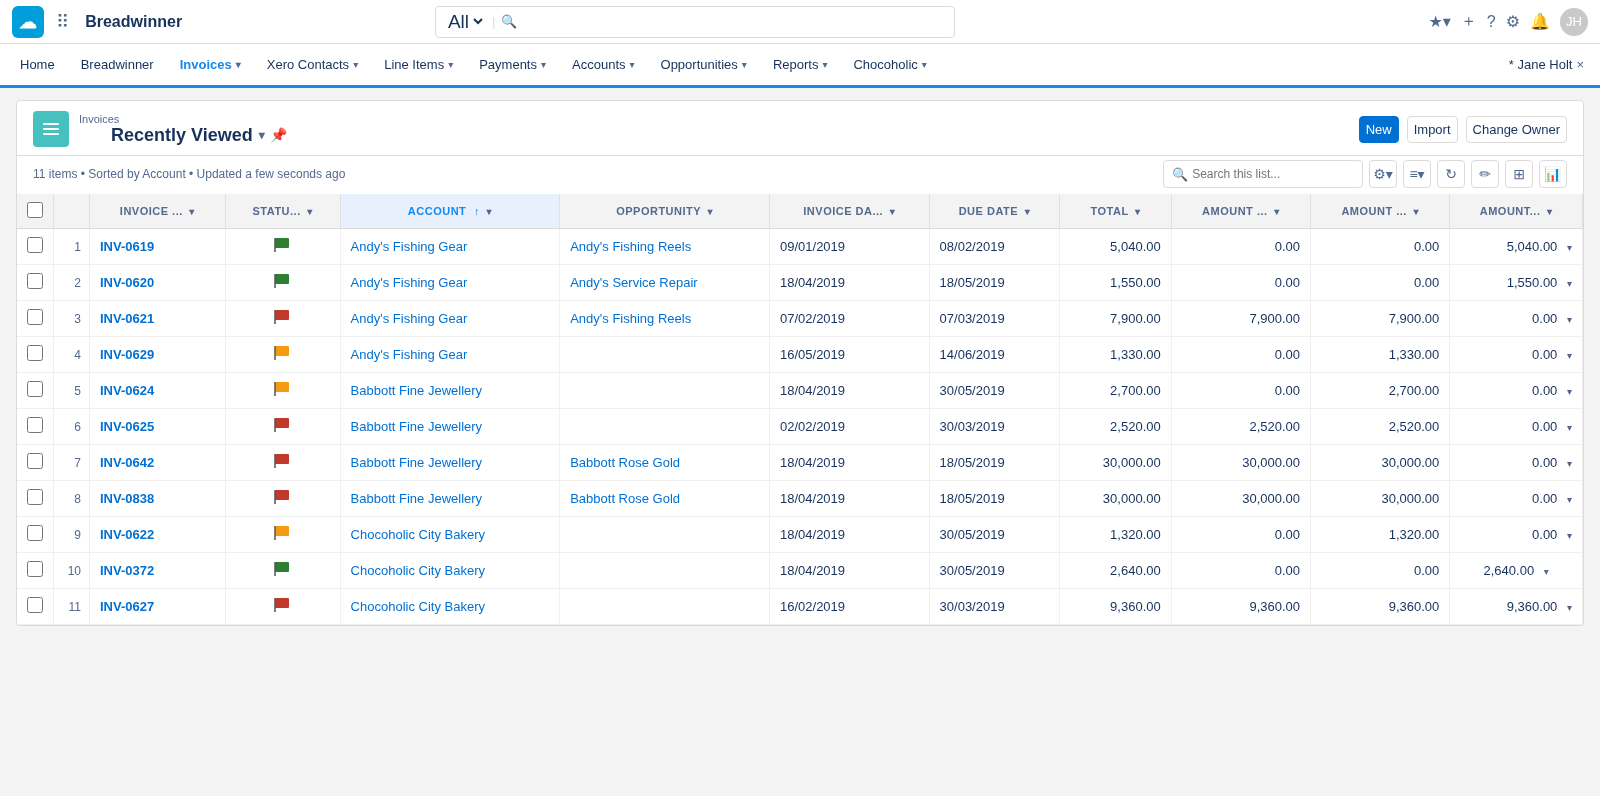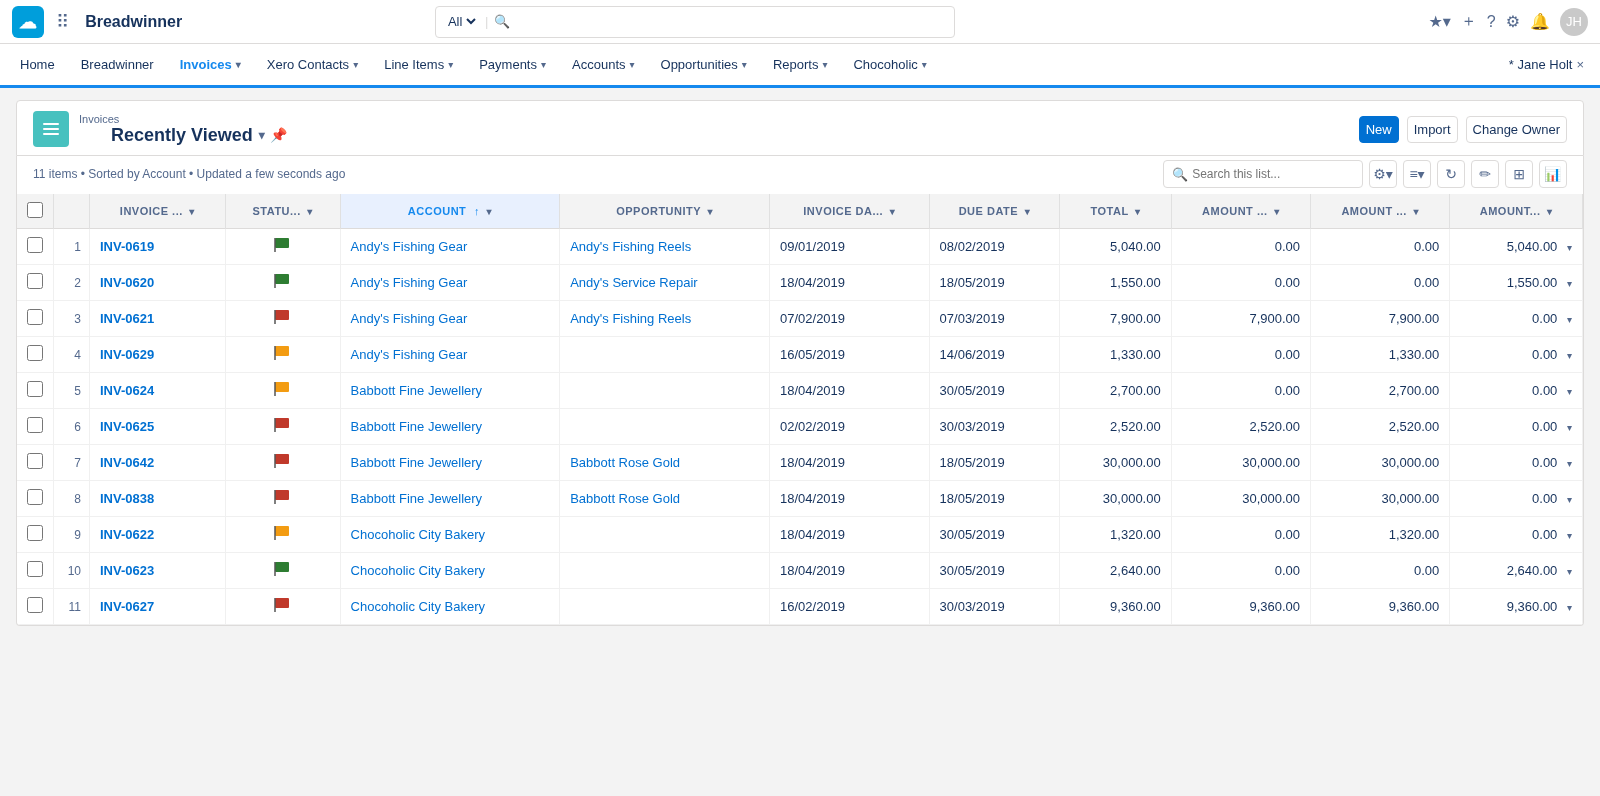--- a/index.html
+++ b/index.html
@@ -29,21 +29,21 @@
       display: flex;
       align-items: center;
       border: 1px solid #dddbda;
       border-radius: 4px;
       height: 32px;
       padding: 0 8px;
       background: #fff;
       margin: 0 auto;
     }
     .top-bar-search select {
-      border: none; outline: none; font-size: 13px; background: transparent; color: #16325c;
+      border: none; outline: none; font-size: 19px; background: transparent; color: #16325c;
     }
     .top-bar-search .sep { color: #dddbda; margin: 0 6px; }
     .top-bar-search input {
       border: none; outline: none; flex: 1; font-size: 13px; color: #16325c; background: transparent;
     }
     .top-bar-right {
       display: flex; align-items: center; gap: 10px; margin-left: auto;
     }
     .top-bar-icon {
       color: #54698d; font-size: 16px; cursor: pointer;
@@ -613,38 +613,38 @@
       0.00
       <span class="row-dropdown" style="margin-left:6px;">▾</span>
     </td>
   </tr>
           <tr>
     <td style="text-align:center;">
       <input type="checkbox" class="cb" style="">
     </td>
     <td class="row-num">10</td>
     <td>
-      <a class="invoice-link" href="#">INV-0623</a>
+      <a class="invoice-link" href="#">INV-0372</a>
     </td>
     <td style="text-align:center;"><svg width="20" height="16" viewBox="0 0 20 16">
                 <rect x="2" y="1" width="14" height="10" rx="1" fill="#2e7d32"></rect>
                 <line x1="2" y1="1" x2="2" y2="15" stroke="#555" stroke-width="1.5"></line>
               </svg></td>
     <td>
       <a class="account-link" href="#">Chocoholic City Bakery</a>
     </td>
     <td>
       
     </td>
     <td>18/04/2019</td>
     <td>30/05/2019</td>
     <td class="num-cell">2,640.00</td>
     <td class="num-cell">0.00</td>
     <td class="num-cell">0.00</td>
-    <td class="num-cell" style="position:relative;">
+    <td class="num-cell" style="position:relative;text-align:center;">
       2,640.00
       <span class="row-dropdown" style="margin-left:6px;">▾</span>
     </td>
   </tr>
           <tr>
     <td style="text-align:center;">
       <input type="checkbox" class="cb" style="">
     </td>
     <td class="row-num">11</td>
     <td>

